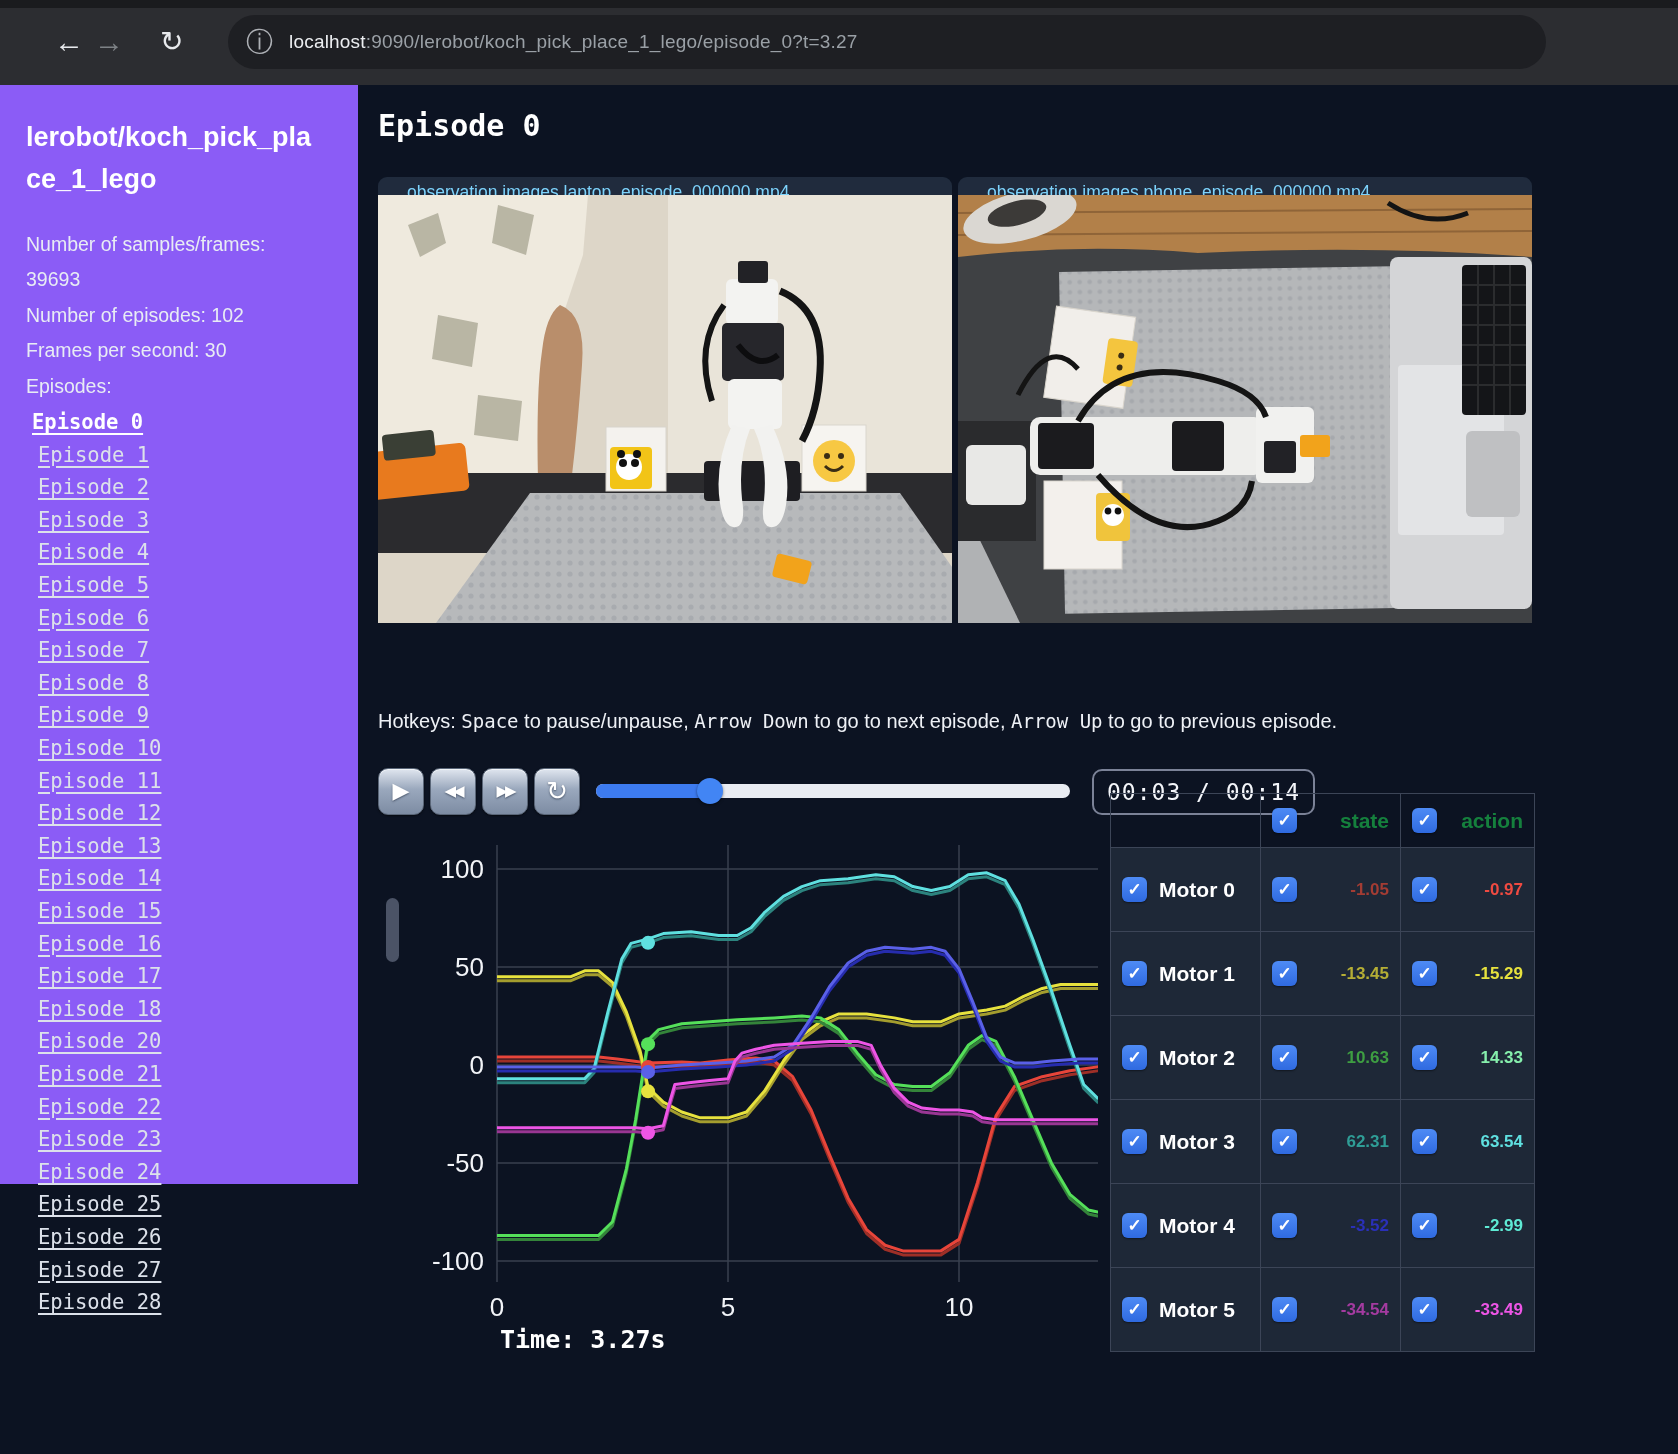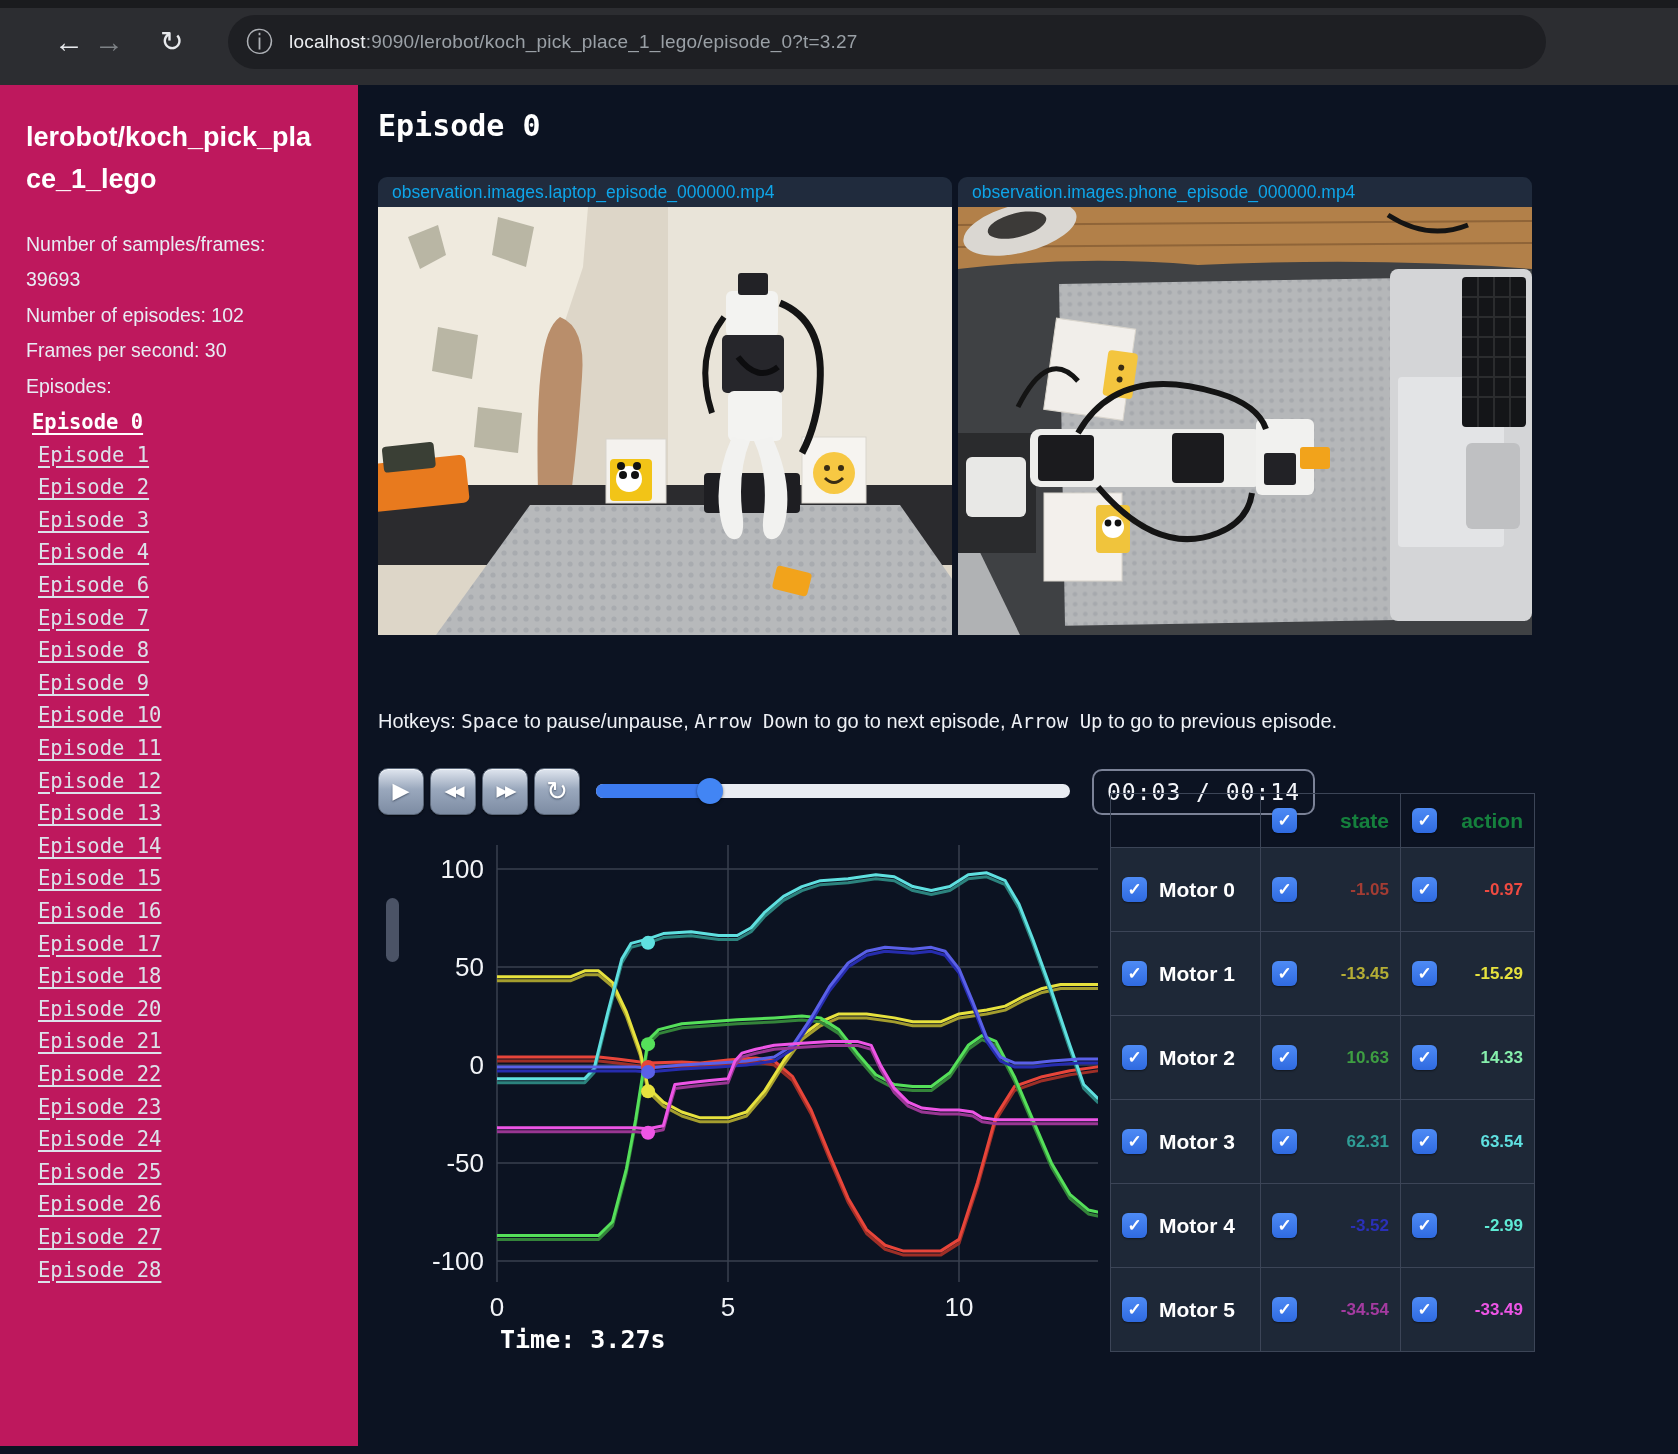--- a/index.html
+++ b/index.html
@@ -12,35 +12,35 @@
   .window-strip{position:absolute;left:0;top:0;width:1678px;height:8px;background:#1a1b1e;}
   .nav-ico{position:absolute;top:22px;font-size:30px;line-height:40px;color:#e8eaed;cursor:default;}
   .url-pill{position:absolute;left:228px;top:15px;width:1318px;height:54px;border-radius:27px;
             background:#1e1f23;display:flex;align-items:center;padding-left:18px;box-sizing:border-box;}
   .info-ico{font-size:27px;color:#aeb1b6;margin-right:16px;}
   .url-text{font-size:19px;letter-spacing:.2px;white-space:nowrap;}
   .url-host{color:#eceef1;}
   .url-rest{color:#9aa0a6;}
 
   
-  .sidebar{position:absolute;left:0;top:85px;width:358px;height:1361px;background:#be185d;
+  .sidebar{position:absolute;left:0;top:85px;width:358px;height:1099px;background:#8b5cf6;
            box-sizing:border-box;padding:32px 0 0 26px;}
   .ds-title{font-size:27px;font-weight:bold;line-height:1.55;width:300px;word-break:break-all;color:#fff;}
   .ds-info{margin-top:26px;font-size:19.5px;line-height:1.82;color:#e8ecf4;width:282px;}
   .ep-list{margin-top:2px;}
   .ep-link{display:block;font-family:"DejaVu Sans Mono",monospace;font-size:20.5px;line-height:32.6px;
            color:#dce1ea;text-decoration:underline;text-underline-offset:4px;padding-left:12px;cursor:pointer;}
   .ep-link.active{font-weight:bold;color:#ffffff;padding-left:6px;}
 
   
   .page-title{position:absolute;left:378px;top:108px;font-family:"DejaVu Sans Mono",monospace;
               font-weight:bold;font-size:30px;color:#fff;}
   .video-panel{position:absolute;top:177px;width:574px;height:458px;}
-  .video-title{height:30px;background:#202b3d;border-radius:9px 9px 0 0;color:#0ea5e9;
-               font-size:17.5px;line-height:30px;padding-left:14px;white-space:nowrap;overflow:hidden;}
+  .video-title{height:18px;background:#202b3d;border-radius:9px 9px 0 0;color:#7dd3fc;
+               font-size:17.5px;line-height:30px;padding-left:29px;white-space:nowrap;overflow:hidden;}
   .video-frame{display:block;width:574px;height:428px;}
 
   .hotkeys{position:absolute;left:378px;top:710px;font-size:20px;color:#eef1f6;}
   .hotkeys .mono{font-size:19px;}
 
   .pbtn{position:absolute;top:768px;width:46px;height:47px;border-radius:10px;border:1px solid #5a6678;
         background:linear-gradient(180deg,#e0e6ef 0%,#9aa8bd 45%,#7d8ca3 100%);
         color:#fff;text-align:center;box-shadow:inset 0 1px 0 rgba(255,255,255,.55),0 1px 2px rgba(0,0,0,.5);
         cursor:pointer;box-sizing:border-box;font-family:"DejaVu Sans",sans-serif;}
   .pbtn span{display:block;line-height:44px;text-shadow:0 1px 2px rgba(10,20,40,.55);}
@@ -101,20 +101,21 @@
           <div>Frames per second: 30</div>
         </div>
       <div>Episodes:</div>
     </div>
     <div class="ep-list" id="episode-list">
         <a class="ep-link active">Episode 0</a>
         <a class="ep-link">Episode 1</a>
         <a class="ep-link">Episode 2</a>
         <a class="ep-link">Episode 3</a>
         <a class="ep-link">Episode 4</a>
+        <a class="ep-link">Episode 5</a>
         <a class="ep-link">Episode 6</a>
         <a class="ep-link">Episode 7</a>
         <a class="ep-link">Episode 8</a>
         <a class="ep-link">Episode 9</a>
         <a class="ep-link">Episode 10</a>
         <a class="ep-link">Episode 11</a>
         <a class="ep-link">Episode 12</a>
         <a class="ep-link">Episode 13</a>
         <a class="ep-link">Episode 14</a>
         <a class="ep-link">Episode 15</a>

